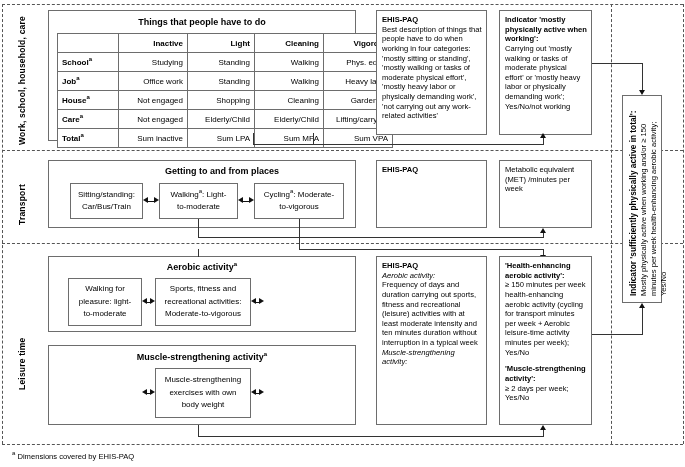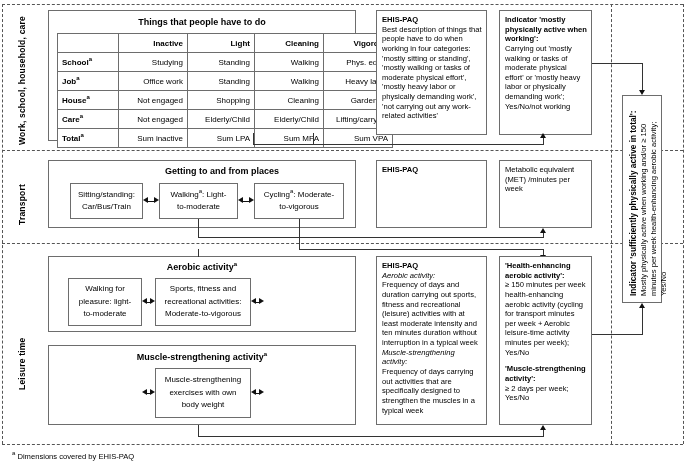--- a/index.html
+++ b/index.html
@@ -338,21 +338,20 @@
     <div class="bar"></div>
     <div class="l arw arw-left"></div>
     <div class="r arw arw-right"></div>
   </div>
 
   <div class="textbox" style="left:376px;top:256px;width:111px;height:169px;">
     <div class="hd">EHIS-PAQ</div>
     <div class="it">Aerobic activity:</div>
     <div>Frequency of days and duration carrying out sports, fitness and recreational (leisure) activities with at least moderate intensity and ten minutes duration without interruption in a typical week</div>
     <div class="it">Muscle-strengthening activity:</div>
-    <div>Frequency of days carrying out activities that are specifically designed to strengthen the muscles in a typical week</div>
   </div>
 
   <div class="textbox" style="left:499px;top:256px;width:93px;height:169px;">
     <div class="hd">'Health-enhancing aerobic activity':</div>
     <div>≥ 150 minutes per week health-enhancing aerobic activity (cycling for transport minutes per week + Aerobic leisure-time activity minutes per week); Yes/No</div>
     <div style="height:7px;"></div>
     <div class="hd">'Muscle-strengthening activity':</div>
     <div> ≥ 2 days per week; Yes/No</div>
   </div>
 

